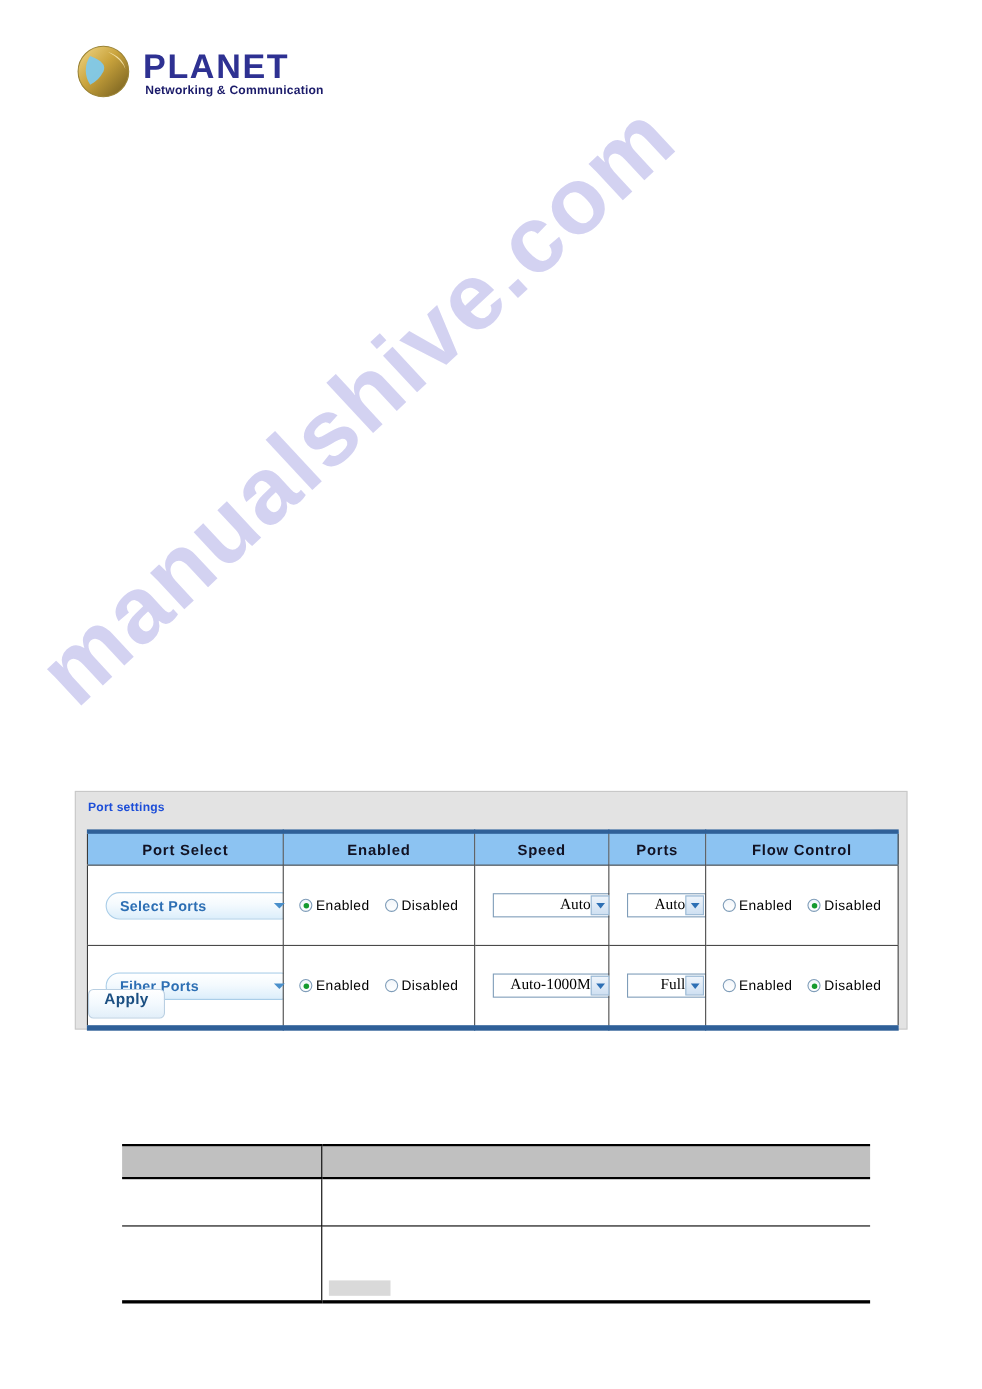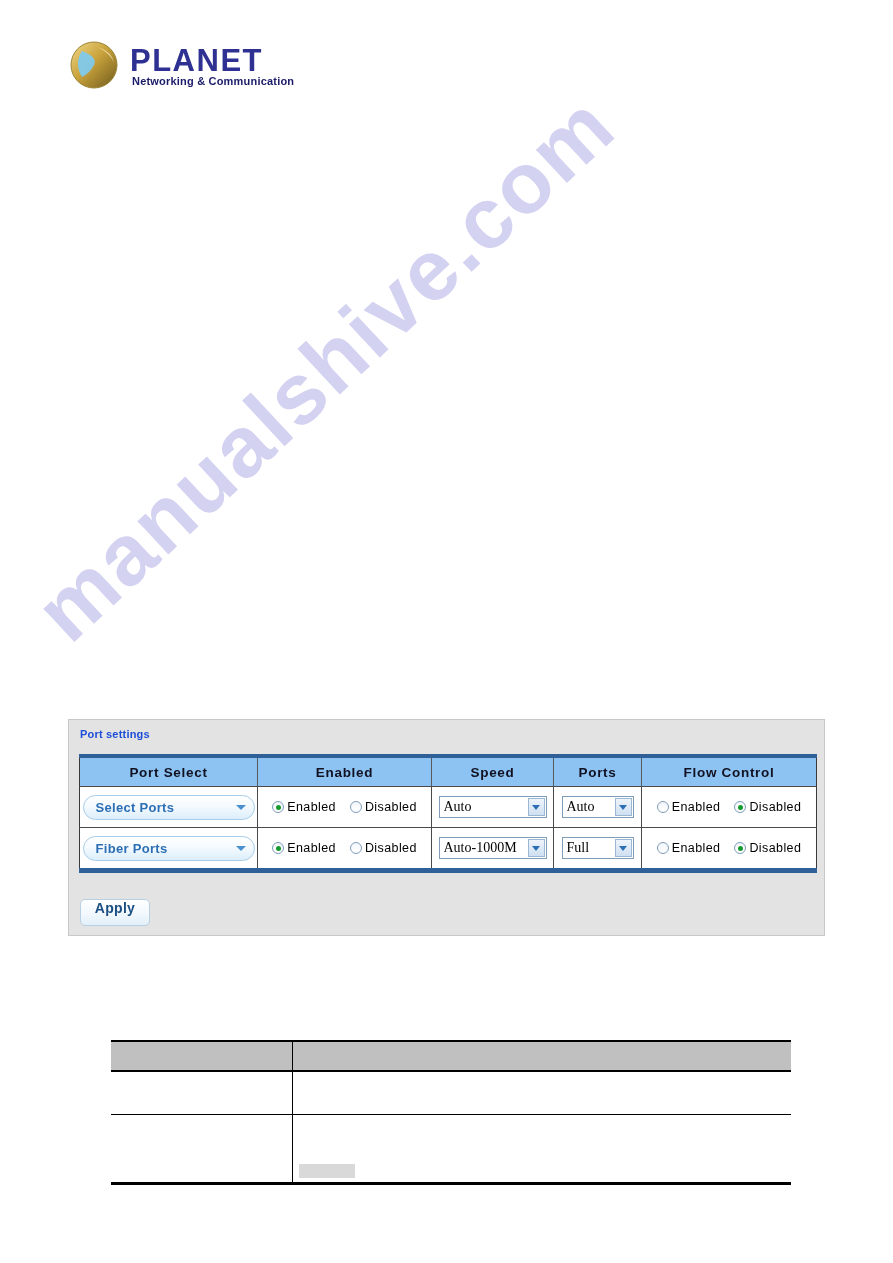--- a/index.html
+++ b/index.html
@@ -102,21 +102,21 @@
     border-bottom: 1px solid #4a4a4a;
     text-align: center;
     padding: 0;
   }
   #port-table th:last-child { border-right: none; }
   #port-table td {
     height: 40px;
     border-right: 1px solid #4a4a4a;
     border-bottom: 1px solid #4a4a4a;
     text-align: center;
-    padding: 0;
+    padding: 16px;
     background: #ffffff;
     vertical-align: middle;
   }
   #port-table td:last-child { border-right: none; }
   #port-table tr:last-child td { border-bottom: none; }
 
   
   .pill-select {
     width: 172px;
     height: 25px;
@@ -183,21 +183,21 @@
   }
 
   
   .combo {
     height: 22px;
     margin: 0 auto;
     border: 1px solid #7f9db9;
     background: #ffffff;
     display: flex;
     align-items: center;
-    justify-content: space-between;
+    justify-content: flex-end;
     box-sizing: border-box;
     padding: 0 0 0 4px;
     cursor: pointer;
   }
   .combo.speed { width: 108px; }
   .combo.duplex { width: 72px; }
   .combo .combo-value {
     font-family: "Liberation Serif", serif;
     font-size: 14px;
     color: #000000;

